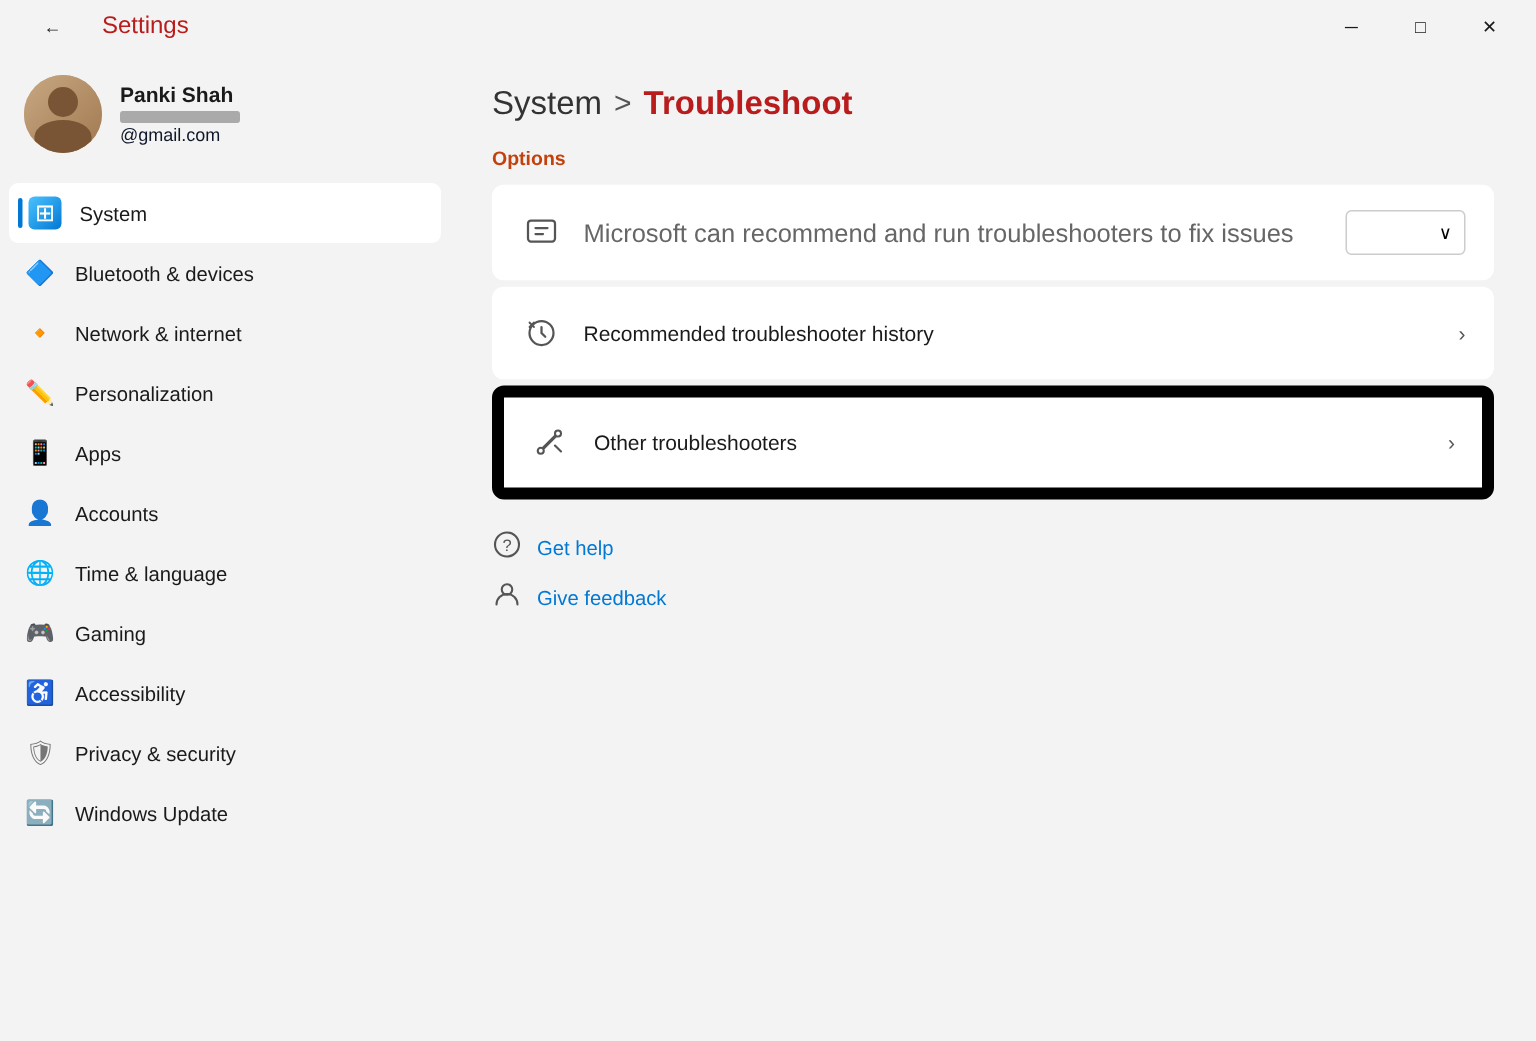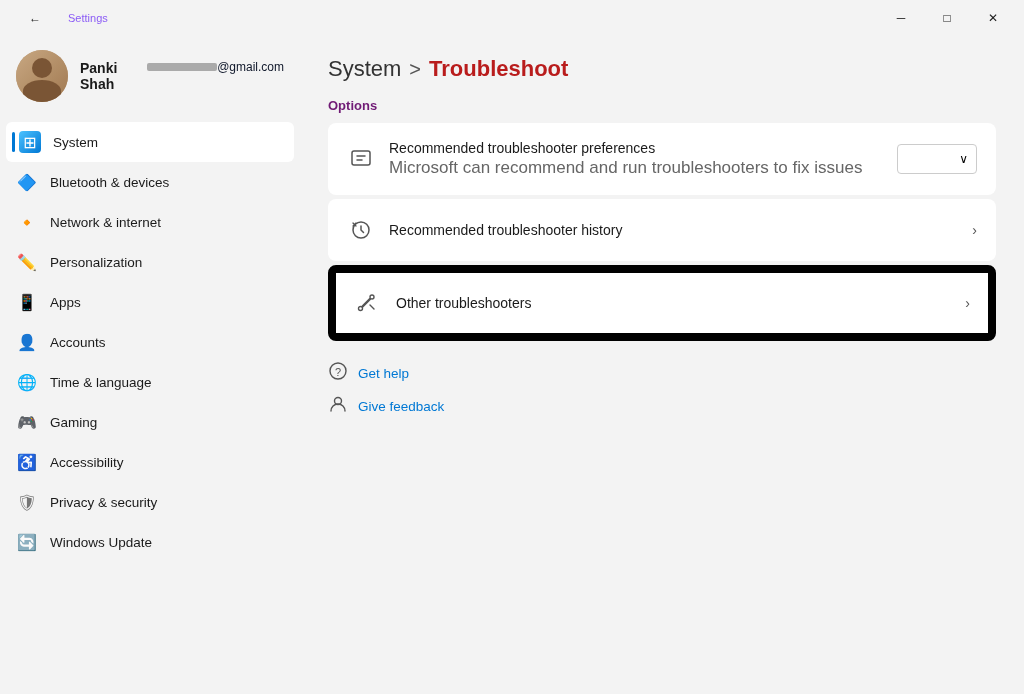--- a/index.html
+++ b/index.html
@@ -20,22 +20,22 @@
       background: #f3f3f3;
       height: 36px;
       padding: 0 8px 0 12px;
     }
     .titlebar-left {
       display: flex;
       align-items: center;
       gap: 10px;
     }
     .titlebar-title {
-      font-size: 11px;
-      color: #8b5cf6;
+      font-size: 16px;
+      color: #b91c1c;
     }
     .titlebar-controls {
       display: flex;
       align-items: center;
     }
     .title-btn {
       width: 46px;
       height: 36px;
       display: flex;
       align-items: center;
@@ -108,21 +108,21 @@
       bottom: 0;
       left: 50%;
       transform: translateX(-50%);
       width: 38px;
       height: 22px;
       border-radius: 50% 50% 0 0;
       background: #7a5535;
     }
     .user-info {
       display: flex;
-      flex-direction: row;
+      flex-direction: column;
     }
     .user-name {
       font-size: 14px;
       font-weight: 600;
       color: #1a1a1a;
     }
     .user-email-bar {
       width: 80px;
       height: 8px;
       background: #aaa;
@@ -239,21 +239,21 @@
     }
     .breadcrumb-current {
       font-size: 22px;
       font-weight: 700;
       color: #b91c1c;
     }
 
     .section-label {
       font-size: 13px;
       font-weight: 600;
-      color: #701a75;
+      color: #c2410c;
       margin-bottom: 10px;
     }
 
     
     .option-card {
       background: white;
       border-radius: 8px;
       margin-bottom: 4px;
       display: flex;
       align-items: center;
@@ -430,21 +430,20 @@
     <div class="section-label">Options</div>
 
     <div class="option-card">
       <div class="option-card-icon">
         <svg width="22" height="22" viewBox="0 0 22 22" fill="none" xmlns="http://www.w3.org/2000/svg">
           <rect x="2" y="3" width="18" height="14" rx="2" stroke="#555" stroke-width="1.5" fill="none"></rect>
           <path d="M7 8h8M7 12h5" stroke="#555" stroke-width="1.5" stroke-linecap="round"></path>
         </svg>
       </div>
       <div class="option-card-text">
-        <div class="option-card-title">Recommended troubleshooter preferences</div>
         <div class="option-card-subtitle">Microsoft can recommend and run troubleshooters to fix issues</div>
       </div>
       <div class="option-card-action">
         <div class="dropdown-btn">
           <span>∨</span>
         </div>
       </div>
     </div>
 
     <div class="option-card">

